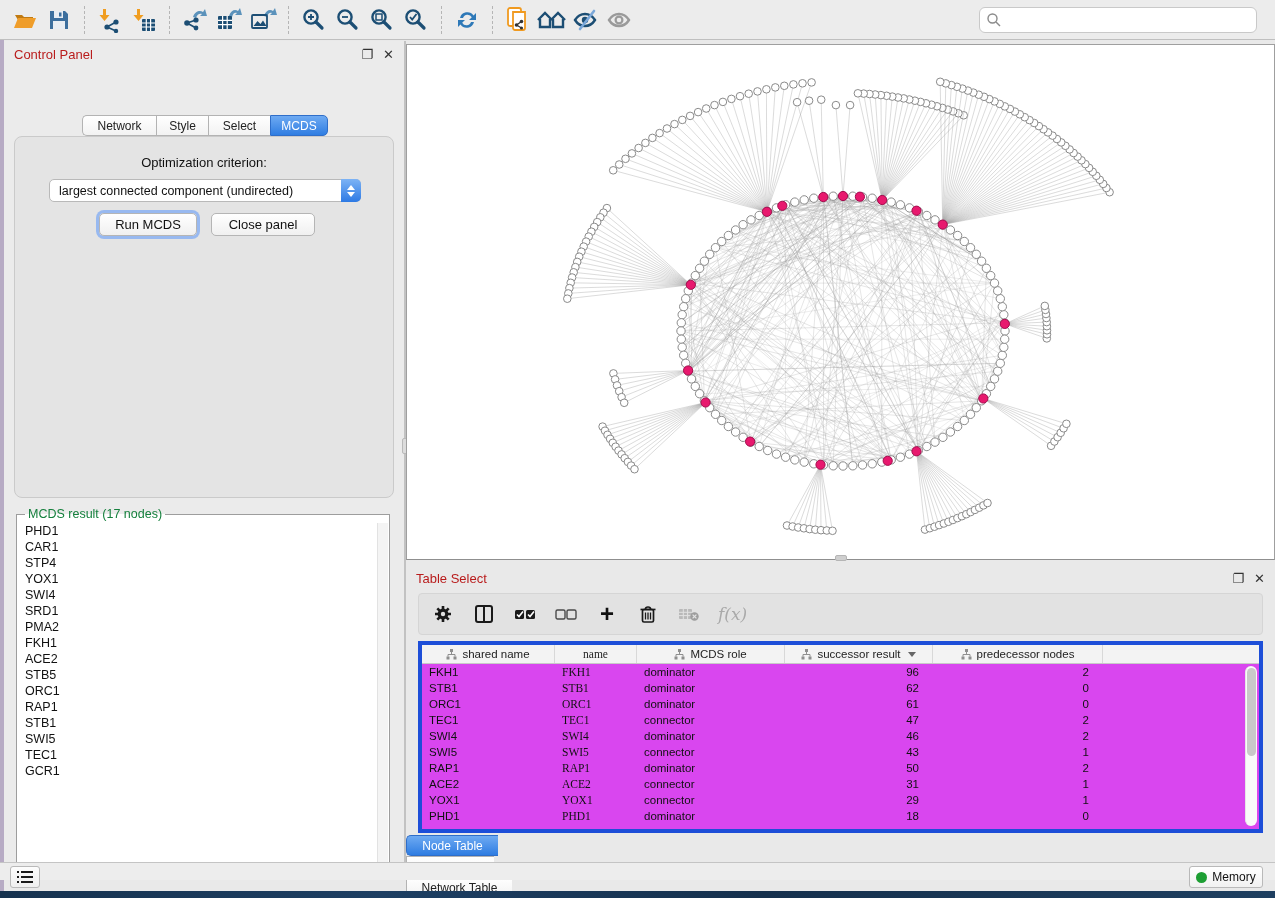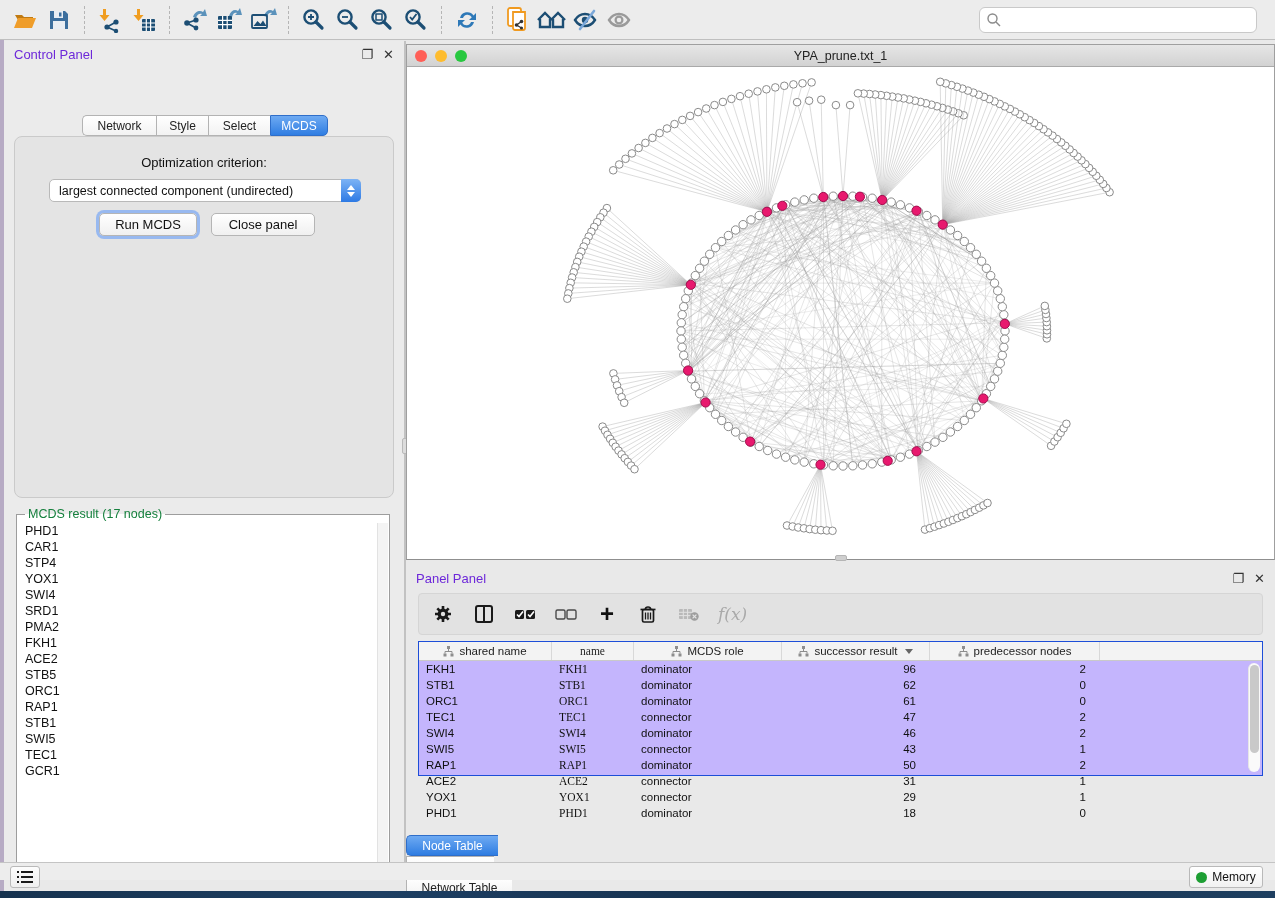--- a/index.html
+++ b/index.html
@@ -18,21 +18,21 @@
   #search-wrap input { border:none; outline:none; flex:1; font-size:12px; background:transparent; }
 
   
   #left-strip { left:0; top:40px; width:4px; height:851px; background:#b7abc4; }
   #bottom-strip { left:0; top:891px; width:1275px; height:7px;
     background:linear-gradient(90deg,#16324f,#1d3f63 30%,#15304d 60%,#1e3f60); }
 
   
   #control-panel { left:4px; top:41px; width:400px; height:821px; background:#ebebeb; }
   .panel-head { height:26px; display:flex; align-items:center; padding:0 10px; }
-  .panel-title { font-size:13px; color:#6d28d9; }
+  .panel-title { font-size:13px; color:#b91c1c; }
   .panel-head .spacer { flex:1; }
   .head-glyph { font-size:13px; color:#333; margin-left:10px; font-weight:700; cursor:default; }
   .float-glyph { font-weight:400; font-size:13px; }
 
   #cp-tabs { position:absolute; left:78px; top:74px; display:flex; height:21px; }
   .seg { border:1px solid #b3b3b3; background:linear-gradient(#ffffff,#f2f2f2);
     font-size:12px; color:#222; display:flex; align-items:center; justify-content:center;
     border-right:none; }
   .seg:first-child { border-radius:5px 0 0 5px; }
   .seg:last-child { border-radius:0 5px 5px 0; border-right:1px solid #b3b3b3; }
@@ -78,22 +78,22 @@
   
   #table-panel { left:406px; top:565px; width:869px; height:296px; background:#e9e9e9; }
   #tp-toolbar { position:absolute; left:12px; top:28px; width:845px; height:42px;
     background:#e2e2e2; border:1px solid #d5d5d5; border-radius:4px;
     display:flex; align-items:center; padding-left:12px; gap:17px; }
   .tpi { width:24px; height:24px; display:flex; align-items:center; justify-content:center; }
   #fx-label { font-family:"DejaVu Serif","Liberation Serif",serif; font-style:italic;
     font-size:17px; color:#a9a9a9; }
   #plus-glyph { font-size:24px; font-weight:700; color:#111; line-height:20px; }
 
-  #node-table { position:absolute; left:12px; top:76px; width:845px; height:135px;
-    background:#c4b5fd; border:1px solid #1d4ed8; }
+  #node-table { position:absolute; left:12px; top:76px; width:845px; height:192px;
+    background:#d946ef; border:4px solid #1d4ed8; }
   #nt-header { display:flex; height:19px; background:#f3f3f3; border-bottom:1px solid #c9c9c9; }
   .hcell { display:flex; align-items:center; justify-content:center; gap:5px;
     font-size:11.5px; color:#222; border-right:1px solid #d8d8d8; height:100%; }
   .c0{width:133px;} .c1{width:82px;font-family:Liberation Serif, serif;} .c2{width:148px;} .c3{width:148px;} .c4{width:170px;}
   .cfill{flex:1; border-right:none;}
   .sort-dn { width:0; height:0; border-left:4px solid transparent; border-right:4px solid transparent; border-top:5px solid #666; margin-left:2px; }
   #nt-rows .trow { display:flex; height:16px; align-items:center; }
   #nt-rows .tcell { font-size:11.5px; color:#111; overflow:hidden; white-space:nowrap; }
   #nt-rows .tcell.t0 { padding-left:7px; }
   #nt-rows .tcell.t1 { padding-left:7px; }
@@ -309,26 +309,20 @@
           <div>GCR1</div>
         </div>
       <div id="mcds-scroll"></div>
     </div>
   </div>
 
   <div id="v-splitter" class="abs"></div>
   <div id="v-handle" class="abs"></div>
 
   <div id="net-window" class="abs">
-    <div id="net-titlebar">
-      <span class="tl" id="tl-close" style="background: rgb(255, 95, 87);"></span>
-      <span class="tl" id="tl-min" style="background: rgb(254, 188, 46);"></span>
-      <span class="tl" id="tl-zoom" style="background: rgb(40, 200, 64);"></span>
-      <span id="net-title">YPA_prune.txt_1</span>
-    </div>
     <div id="net-canvas">
       <svg id="net-svg" width="867" height="492" viewBox="0 0 867 492">
           <line x1="597.7" y1="255.8" x2="493.4" y2="390.2" stroke="#9a9a9a" stroke-width="0.7" opacity="0.35"></line>
           <line x1="597.7" y1="255.8" x2="308.5" y2="180.7" stroke="#9a9a9a" stroke-width="0.7" opacity="0.35"></line>
           <line x1="597.7" y1="255.8" x2="596.8" y2="280.3" stroke="#9a9a9a" stroke-width="0.7" opacity="0.35"></line>
           <line x1="597.7" y1="255.8" x2="274.0" y2="264.0" stroke="#9a9a9a" stroke-width="0.7" opacity="0.35"></line>
           <line x1="597.7" y1="255.8" x2="598.0" y2="264.0" stroke="#9a9a9a" stroke-width="0.7" opacity="0.35"></line>
           <line x1="597.7" y1="255.8" x2="590.7" y2="304.2" stroke="#9a9a9a" stroke-width="0.7" opacity="0.35"></line>
           <line x1="597.7" y1="255.8" x2="328.6" y2="163.0" stroke="#9a9a9a" stroke-width="0.7" opacity="0.35"></line>
           <line x1="597.7" y1="255.8" x2="597.7" y2="272.2" stroke="#9a9a9a" stroke-width="0.7" opacity="0.35"></line>
@@ -1112,21 +1106,21 @@
           <circle cx="480.7" cy="393.8" r="4.6" fill="#e8196e" stroke="#a50b4e" stroke-width="1"></circle>
           <circle cx="509.5" cy="384.3" r="4.6" fill="#e8196e" stroke="#a50b4e" stroke-width="1"></circle>
           <circle cx="576.3" cy="331.5" r="4.6" fill="#e8196e" stroke="#a50b4e" stroke-width="1"></circle>
         </svg>
     </div>
   </div>
   <div id="h-handle" class="abs"></div>
 
   <div id="table-panel" class="abs">
     <div class="panel-head">
-      <span class="panel-title">Panel Panel</span>
+      <span class="panel-title">Table Select</span>
       <span class="spacer"></span>
       <span class="head-glyph float-glyph">❐</span>
       <span class="head-glyph">✕</span>
     </div>
     <div id="tp-toolbar">
       <span class="tpi">
         <svg width="20" height="20" viewBox="0 0 20 20">
             <g stroke="#1a1a1a" stroke-width="2.6">
               <path d="M10 2v16 M2 10h16 M4.3 4.3l11.4 11.4 M15.7 4.3L4.3 15.7"></path>
             </g>

